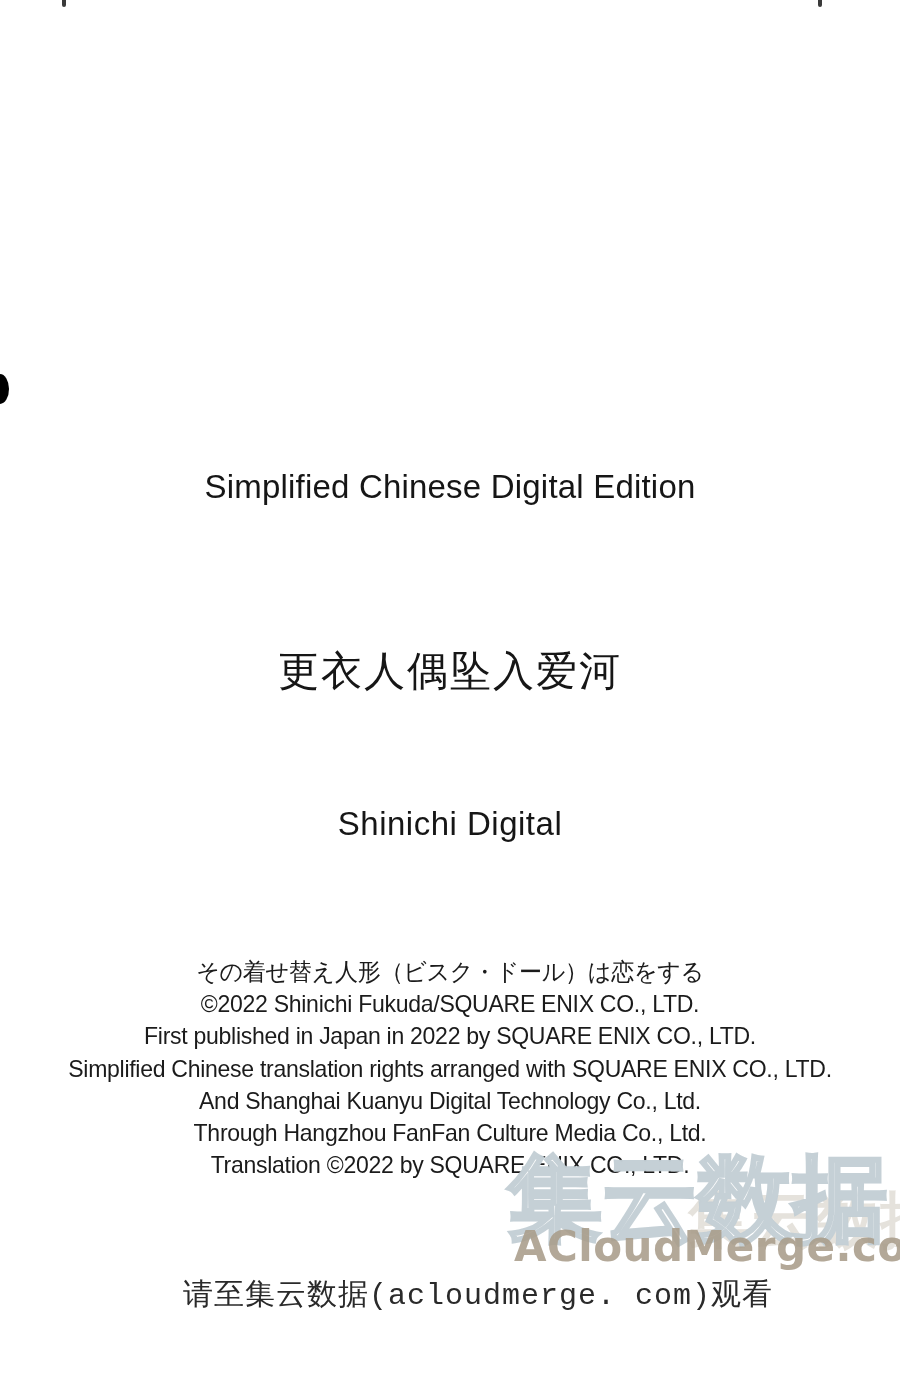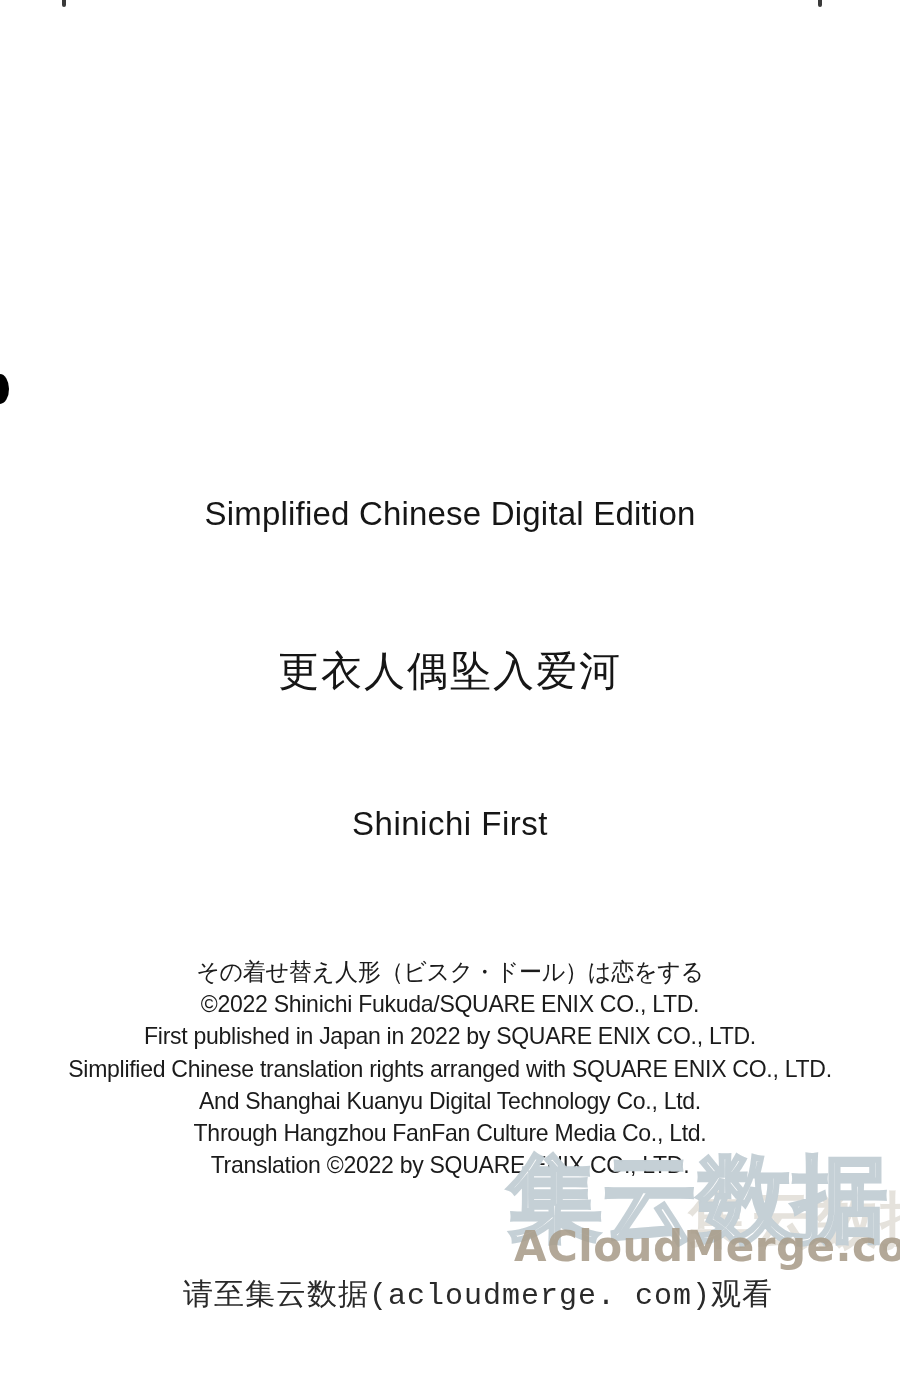--- a/index.html
+++ b/index.html
@@ -12,21 +12,21 @@
     font-family: "Liberation Sans", sans-serif;
     color: #161616;
   }
   .centered {
     position: absolute;
     left: 0;
     right: 0;
     text-align: center;
     white-space: pre;
   }
-  .edition-line   { top: 495px; font-size: 33px; letter-spacing: 0.2px; }
+  .edition-line   { top: 468px; font-size: 33px; letter-spacing: 0.2px; }
   .chapter-line   { top: 532px; font-size: 33px; }
   .series-title   { top: 644px; font-size: 41px; font-weight: 500; letter-spacing: 2px; }
   .author-line    { top: 805px; font-size: 33px; letter-spacing: 0.5px; }
 
   .copyright-block {
     position: absolute;
     top: 956px;
     left: 0;
     right: 0;
     text-align: center;
@@ -120,21 +120,21 @@
 
   <div class="top-mark left"></div>
   <div class="top-mark right"></div>
   <div class="edge-blob"></div>
 
   <div class="centered edition-line">Simplified Chinese Digital Edition</div>
 
 
   <div class="centered series-title">更衣人偶坠入爱河</div>
 
-  <div class="centered author-line">Shinichi First</div>
+  <div class="centered author-line">Shinichi Digital</div>
 
   <div class="copyright-block">
     <div>その着せ替え人形（ビスク・ドール）は恋をする</div>
     <div>©2022 Shinichi Fukuda/SQUARE ENIX CO., LTD.</div>
     <div>First published in Japan in 2022 by SQUARE ENIX CO., LTD.</div>
     <div>Simplified Chinese translation rights arranged with SQUARE ENIX CO., LTD.</div>
     <div>And Shanghai Kuanyu Digital Technology Co., Ltd.</div>
     <div>Through Hangzhou FanFan Culture Media Co., Ltd.</div>
     <div>Translation ©2022 by SQUARE ENIX CO., LTD.</div>
   </div>

